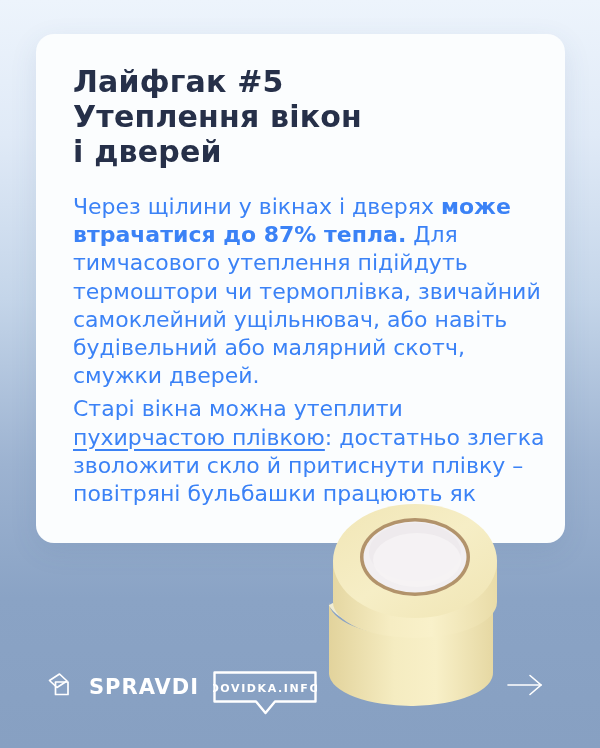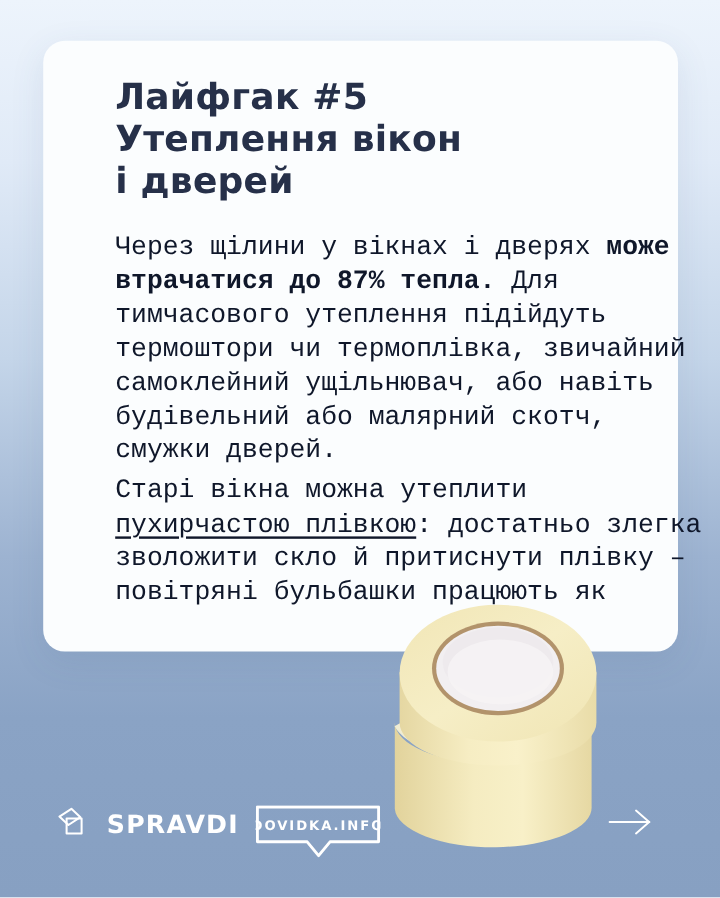--- a/index.html
+++ b/index.html
@@ -5,25 +5,25 @@
   html,body{margin:0;padding:0;}
   .canvas{
     position:relative;width:600px;height:748px;overflow:hidden;
     font-family:"DejaVu Sans","Liberation Sans",sans-serif;
     background:linear-gradient(180deg,#edf4fc 0%,#e0eaf7 18%,#c4d5e9 40%,#9db3d1 62%,#8aa3c5 80%,#87a0c2 100%);
   }
   .card{
     position:absolute;left:36px;top:34px;width:529px;height:509px;
     background:#fbfdfe;border-radius:18px;
     box-shadow:0 8px 28px rgba(60,90,130,0.10);
-    padding:30px 39px 0 60px;box-sizing:border-box;overflow:visible;
+    padding:30px 39px 0 37px;box-sizing:border-box;overflow:visible;
   }
   .title{margin:0 0 24px 0;color:#263049;font-size:30px;font-weight:bold;line-height:35px;letter-spacing:0.2px;}
   .title .tline{display:block;white-space:nowrap;}
-  .para{margin:0 0 5px 0;color:#0f172a;font-size:22px;line-height:28.2px;font-family:Liberation Mono, monospace;}
+  .para{margin:0 0 5px 0;color:#3b82f6;font-size:22px;line-height:28.2px;}
   .para .pline{display:block;white-space:nowrap;}
   .para .b{font-weight:bold;}
   .para .u{text-decoration:underline;text-underline-offset:4px;text-decoration-thickness:1.5px;}
   .tape{position:absolute;left:325px;top:500px;width:178px;height:215px;}
   .footer-item{position:absolute;color:#ffffff;}
   .spravdi{left:46px;top:671px;display:flex;align-items:center;gap:12px;height:32px;}
   .spravdi-label{font-size:21px;font-weight:bold;letter-spacing:1px;color:#ffffff;}
   .badge{left:213px;top:671px;}
   .arrow-btn{left:505px;top:672px;width:40px;height:26px;background:none;border:none;padding:0;cursor:pointer;position:absolute;}
 </style>

